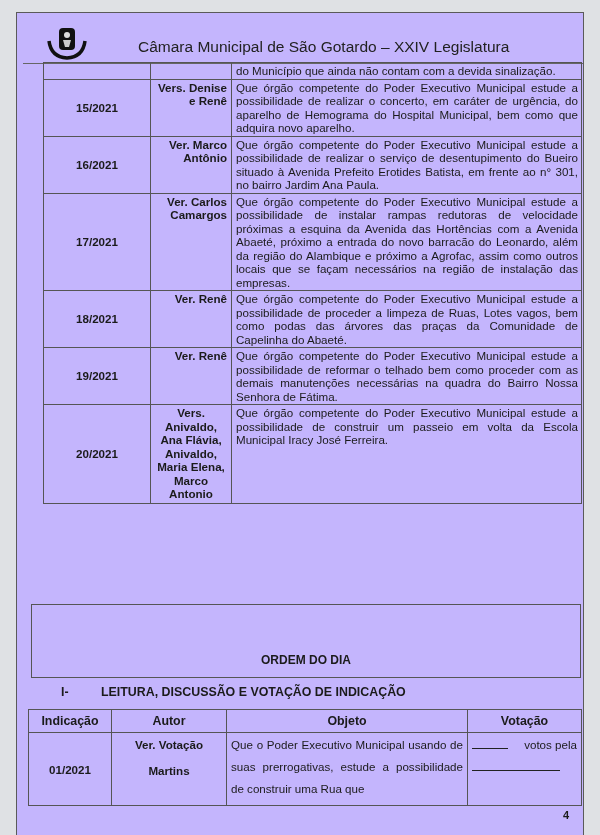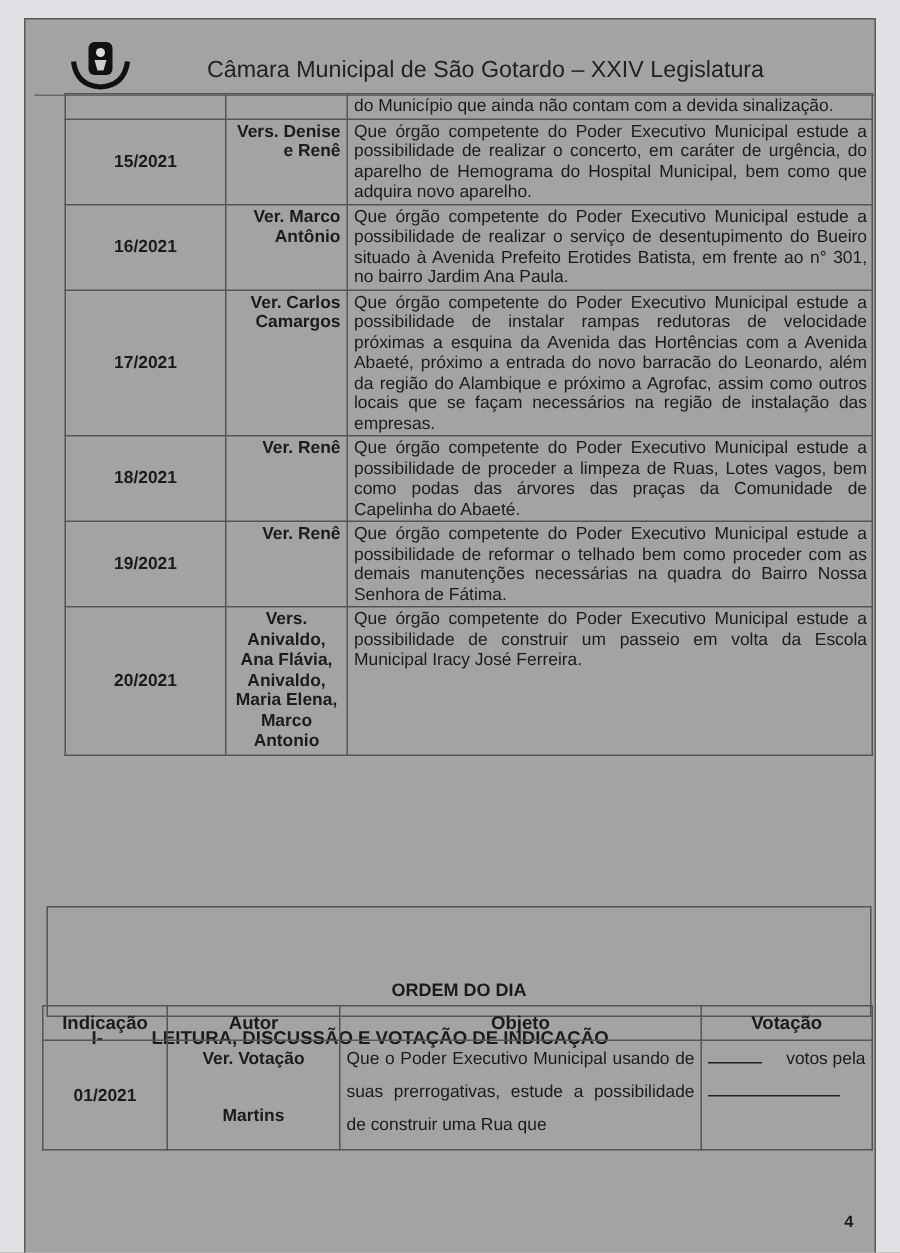--- a/index.html
+++ b/index.html
@@ -5,21 +5,21 @@
   html, body { margin:0; padding:0; }
   body {
     width:600px; height:835px; overflow:hidden;
     background:#dfe1e4;
     font-family:"Liberation Sans", sans-serif;
     color:#1b1b1b;
     position:relative;
   }
   .page {
     position:absolute; left:16px; top:12px; width:566px; height:823px;
-    background:#a3a3a3;
+    background:#c4b5fd;
     border-left:1px solid #5a5a5a;
     border-right:1px solid #5a5a5a;
     border-top:1px solid #5a5a5a;
   }
   .header {
     position:absolute; left:6px; top:4px; width:560px; height:46px;
     border-bottom:1px solid #666;
   }
   .logo { position:absolute; left:22px; top:8px; width:44px; height:36px; }
   .header-title {
@@ -44,21 +44,21 @@
   .seg-line {
     position:absolute; left:0px; top:22px; width:510px; height:14px;
     background:#8c8d8f; font-size:11.6px; line-height:14px; white-space:nowrap; color:#111;
   }
   .seg-line b { font-weight:bold; }
   .ordem { position:absolute; left:0; width:100%; top:48px; text-align:center; font-weight:bold; font-size:12px; }
   .sec-title {
     position:absolute; left:44px; top:672px; font-size:12.4px; font-weight:bold;
   }
   .sec-title .num { display:inline-block; width:40px; }
-  .t2 { left:11px; top:657px; width:554px; font-size:11.6px; }
+  .t2 { left:11px; top:696px; width:554px; font-size:11.6px; }
   .t2 th { font-weight:bold; text-align:center; height:20px; vertical-align:middle; font-size:12.4px; }
   .t2 td { height:70px; }
   .t2 .c1 { width:74px; font-weight:bold; text-align:center; vertical-align:middle; }
   .t2 .c2 { width:106px; font-weight:bold; text-align:center; line-height:22px; }
   .t2 .c3 { width:232px; text-align:justify; text-align-last:left; line-height:22px; }
   .t2 .c4 { line-height:22px;margin-top:15px; }
   .blank { display:inline-block; border-bottom:1px solid #222; height:11px; vertical-align:baseline; }
   .page-num { position:absolute; right:14px; top:796px; font-size:11px; font-weight:bold; }
 </style>
 </head>
@@ -132,21 +132,21 @@
         <th>Autor</th>
         <th>Objeto</th>
         <th>Votação</th>
       </tr>
     </thead>
     <tbody>
       <tr>
         <td class="c1">01/2021</td>
         <td class="c2">
           <div>Ver. Votação</div>
-          <div style="margin-top:16px">Martins</div>
+          <div style="margin-top:4px">Martins</div>
         </td>
         <td class="c3">Que o Poder Executivo Municipal usando de suas prerrogativas, estude a possibilidade de construir uma Rua que</td>
         <td class="c4">
           <div><span class="blank" style="width:36px"></span> <span style="float:right">votos pela</span></div>
           <div><span class="blank" style="width:88px"></span></div>
         </td>
       </tr>
     </tbody>
   </table>
 

